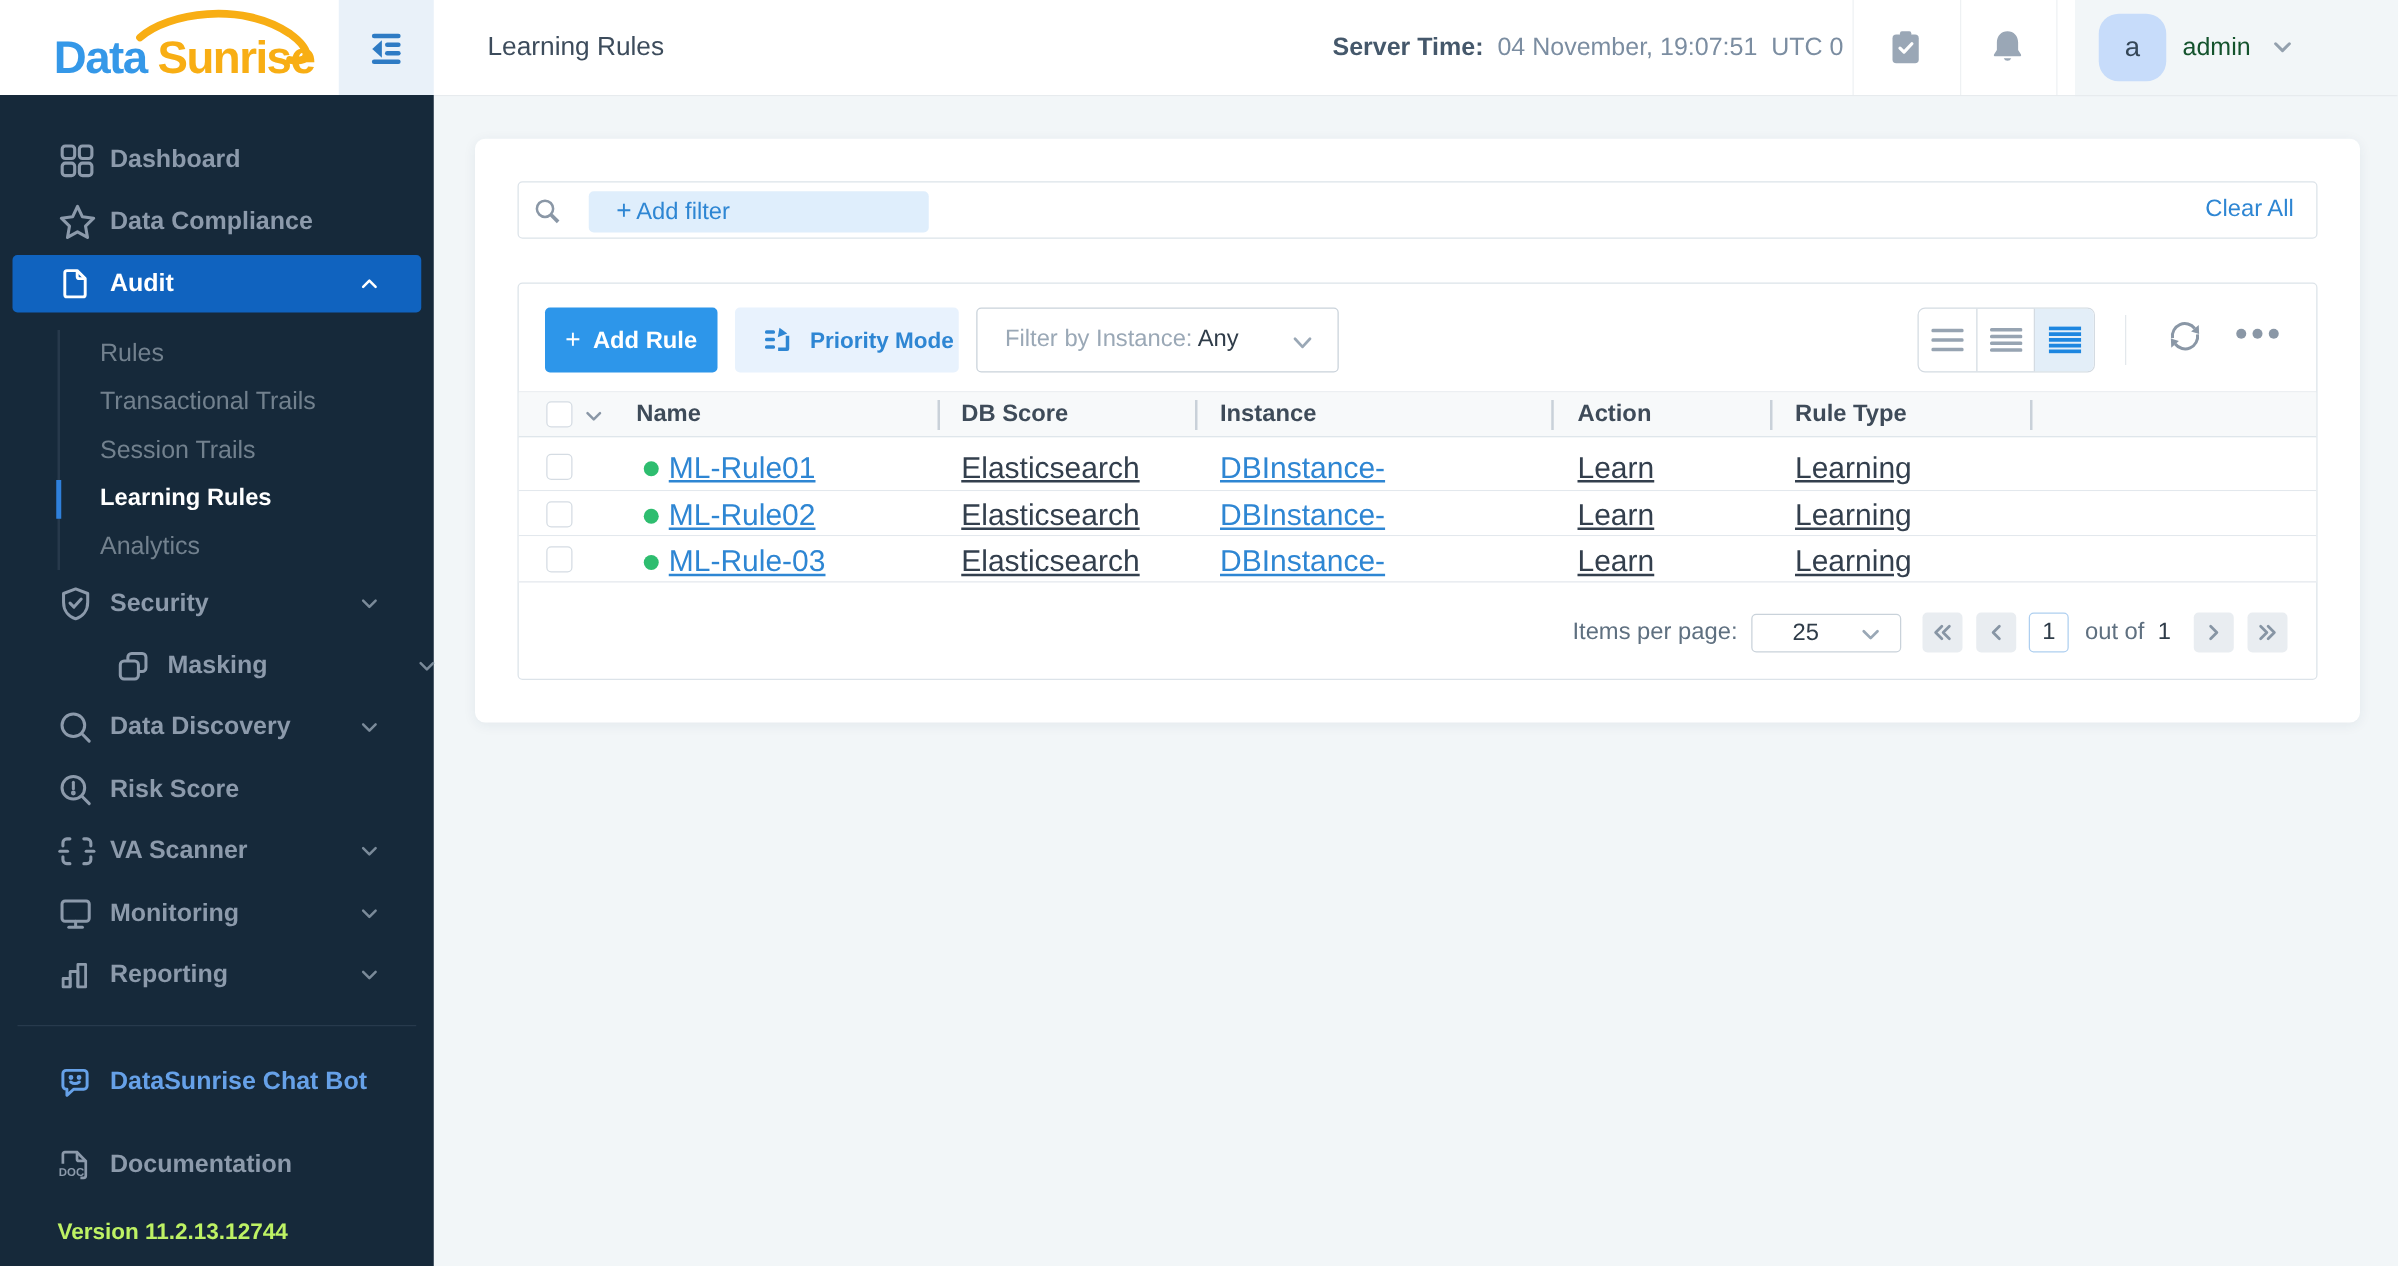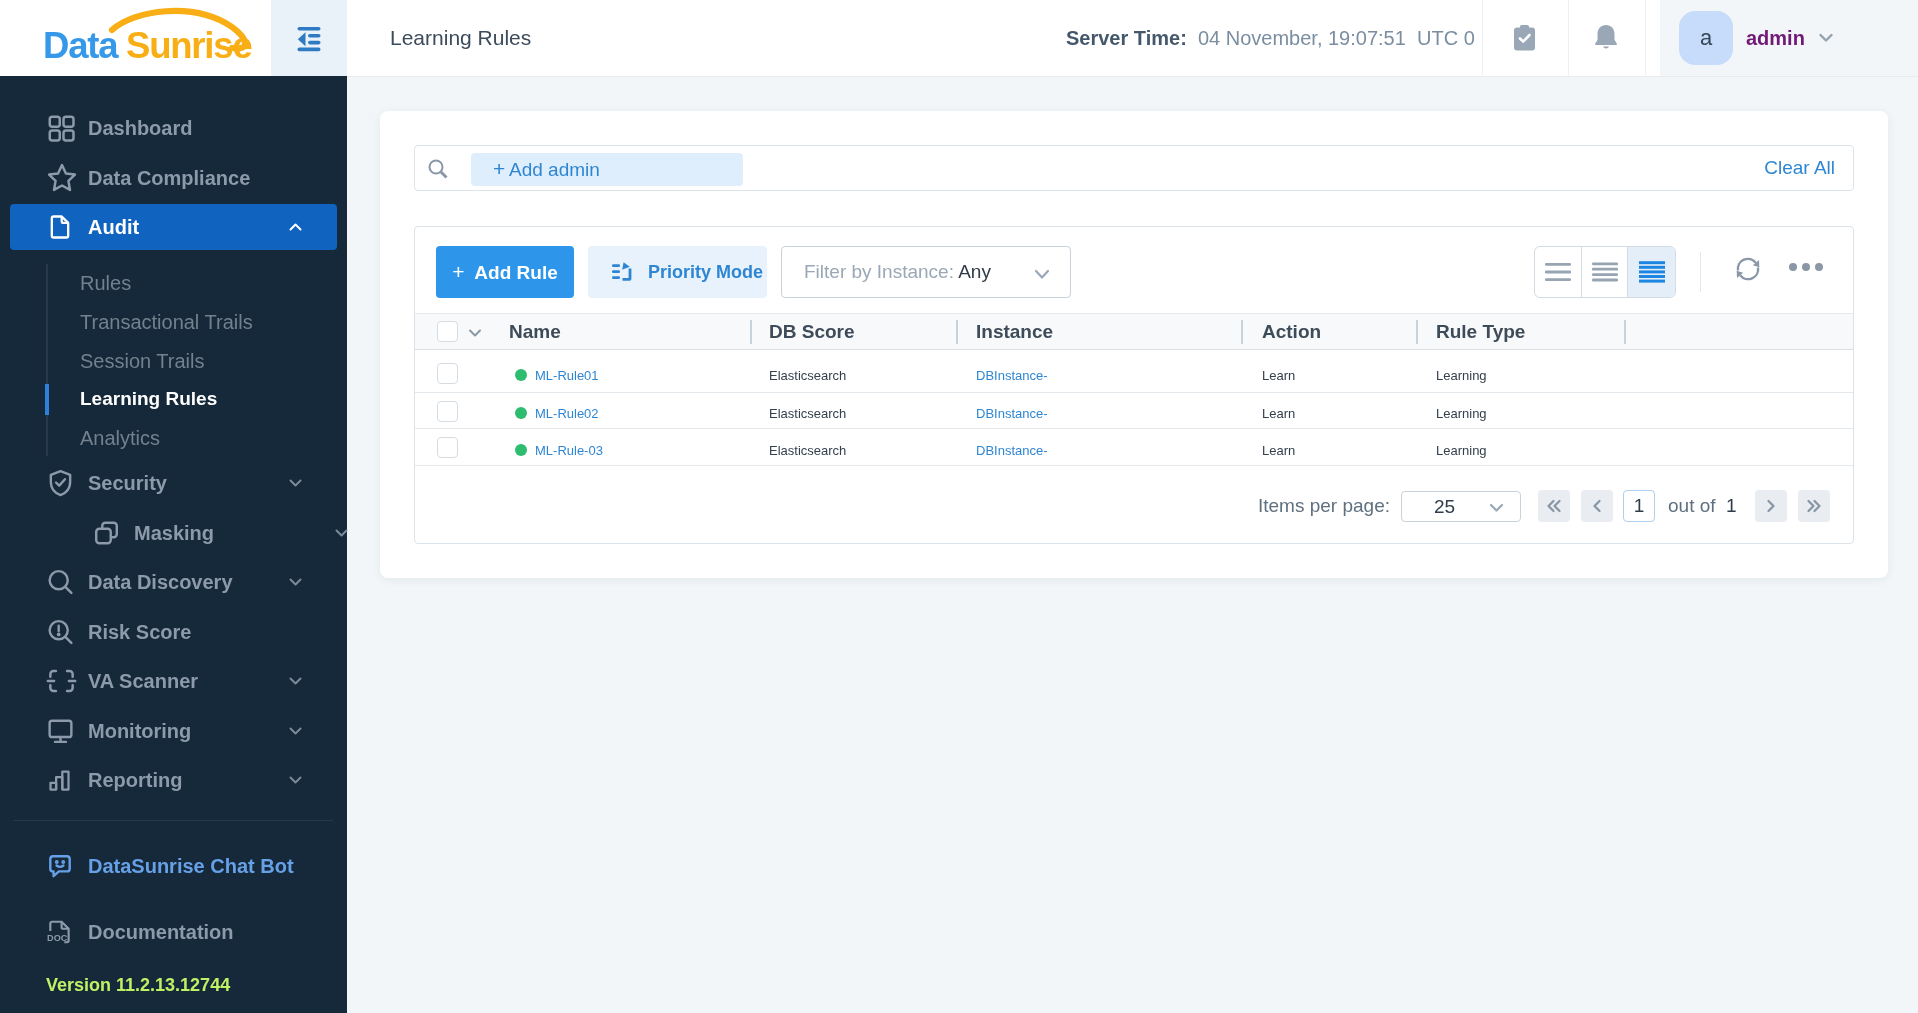--- a/index.html
+++ b/index.html
@@ -19,21 +19,21 @@
 .blue { color:#2e86d3; }
 #addrule { position:absolute; left:436px; top:246px; width:138px; height:52px; background:#2d96ea; border-radius:4px; color:#fff; font-weight:700; font-size:19px; text-align:center; line-height:52px; }
 #priority { position:absolute; left:588px; top:246px; width:179px; height:52px; background:#e8f2fd; border-radius:4px; color:#2e86d3; font-weight:700; font-size:19px; }
 #instsel { position:absolute; left:781px; top:246px; width:290px; height:52px; background:#fff; border:1px solid #c9d2da; border-radius:4px; line-height:50px; font-size:19px; color:#9aa8b6; padding-left:22px; }
 #density { position:absolute; left:1534px; top:246px; width:142px; height:52px; border:1px solid #d4dbe2; border-radius:6px; background:#fff; display:flex; }
 .dseg { width:47.3px; height:100%; display:flex; align-items:center; justify-content:center; }
 #thead { position:absolute; left:415px; top:314px; width:1438px; height:36px; background:#f7f9fa; border-bottom:1px solid #d8dfe6; }
 .th { position:absolute; top:50%; transform:translateY(-50%); font-size:19px; font-weight:700; color:#3e4b59; }
 .colsep { position:absolute; top:6px; width:2px; height:24px; background:#c9d1d9; }
 .row { position:absolute; left:415px; width:1438px; height:38px; border-bottom:1px solid #e3e8ed; background:#fff; }
-.cell { position:absolute; top:57%; transform:translateY(-50%); font-size:13px; color:#333f4d; white-space:nowrap; }
+.cell { position:absolute; top:57%; transform:translateY(-50%); font-size:24px; color:#333f4d; white-space:nowrap;text-decoration:underline; }
 .cell.blue { color:#2e86d3; }
 .cb { position:absolute; width:21px; height:21px; border:1px solid #d5dce3; border-radius:4px; background:#fff; }
 .dot { position:absolute; width:12px; height:12px; border-radius:50%; background:#2ebd6f; top:57%; transform:translateY(-50%); }
 .pbtn { position:absolute; width:32px; height:32px; background:#e9edf1; border-radius:4px; top:490px; display:flex; align-items:center; justify-content:center; }
 </style>
 </head>
 <body>
 <div id="header">
   <div class="abs" style="left:347px;top:76px;width:1571px;height:1px;background:#e7ebee;"></div>
   <svg class="abs" style="left:40px;top:4px;" width="220" height="68" viewBox="0 0 220 68">
@@ -61,21 +61,21 @@
   <svg class="abs" style="left:1512px;top:24px;" width="25" height="28" viewBox="0 0 25 28">
     <rect x="2" y="3.5" width="21" height="23" rx="3" fill="#9aa7b6"></rect>
     <rect x="8" y="1" width="9" height="5.5" rx="1.5" fill="#9aa7b6"></rect>
     <path d="M8 14.5 L11.2 17.7 L17.5 11" fill="none" stroke="#fff" stroke-width="2.6" stroke-linecap="round" stroke-linejoin="round"></path>
   </svg>
   <svg class="abs" style="left:1593px;top:23px;" width="26" height="28" viewBox="0 0 26 28">
     <path d="M13 2 C8 2 4.5 5.8 4.5 11 L4.5 17 L2.2 20.5 C1.8 21.3 2.3 22 3.2 22 L22.8 22 C23.7 22 24.2 21.3 23.8 20.5 L21.5 17 L21.5 11 C21.5 5.8 18 2 13 2 Z" fill="#9aa7b6"></path>
     <path d="M10 23.5 A3.2 3.2 0 0 0 16 23.5 Z" fill="#9aa7b6"></path>
   </svg>
   <div class="abs" style="left:1679px;top:11px;width:54px;height:54px;border-radius:16px;background:#c7dcfa;text-align:center;line-height:54px;font-size:22px;color:#344656;">a</div>
-  <div class="abs" style="left:1746px;top:0;height:76px;line-height:76px;font-size:20px;font-weight:700;color:#701a75;">admin</div>
+  <div class="abs" style="left:1746px;top:0;height:76px;line-height:76px;font-size:20px;font-weight:400;color:#14532d;">admin</div>
   <svg class="abs" style="left:1818px;top:32px;" width="16" height="12" viewBox="0 0 16 12">
       <path d="M2.5 3 L8 8.5 L13.5 3" fill="none" stroke="#94a1ae" stroke-width="2.4" stroke-linecap="round" stroke-linejoin="round"></path>
     </svg>
 </div>
 <div id="sidebar">
   <div class="mi" style="top:27.5px;">
     <svg width="30" height="30" viewBox="0 0 24 24" fill="none" stroke="#8c9aab" stroke-width="2">
         <rect x="3" y="3" width="8" height="8" rx="2"></rect>
         <rect x="14" y="3" width="8" height="8" rx="2"></rect>
         <rect x="3" y="14" width="8" height="8" rx="2"></rect>
@@ -204,21 +204,21 @@
 </div>
 
 <div id="card"></div>
 <div id="filterbar">
   <svg class="abs" style="left:12px;top:12px;" width="22" height="22" viewBox="0 0 22 22" fill="none" stroke="#8a97a6" stroke-width="2">
       <circle cx="9" cy="9" r="6.5"></circle>
       <path d="M14 14 L19.5 19.5" stroke-width="3"></path>
     </svg>
   <div class="abs" style="left:56px;top:7px;width:272px;height:33px;background:#dfeefc;border-radius:4px;line-height:33px;">
     <span style="color:#2e86d3;font-size:21px;position:absolute;left:22px;top:-1px;">+</span>
-    <span style="color:#2e86d3;font-size:19px;position:absolute;left:38px;">Add admin</span>
+    <span style="color:#2e86d3;font-size:19px;position:absolute;left:38px;">Add filter</span>
   </div>
   <div class="abs" style="right:18px;top:0;height:44px;line-height:44px;font-size:19px;color:#2e86d3;">Clear All</div>
 </div>
 
 <div id="tablebox"></div>
 <div id="addrule"><span style="font-size:21px;font-weight:400;position:relative;top:0px;">+</span>&nbsp; Add Rule</div>
 <div id="priority">
   <svg class="abs" style="left:22px;top:14px;" width="24" height="24" viewBox="0 0 24 24" fill="#2e86d3">
     <rect x="2" y="4.2" width="8" height="2.8" rx="1.2"></rect>
     <rect x="2" y="10.2" width="8" height="2.8" rx="1.2"></rect>

